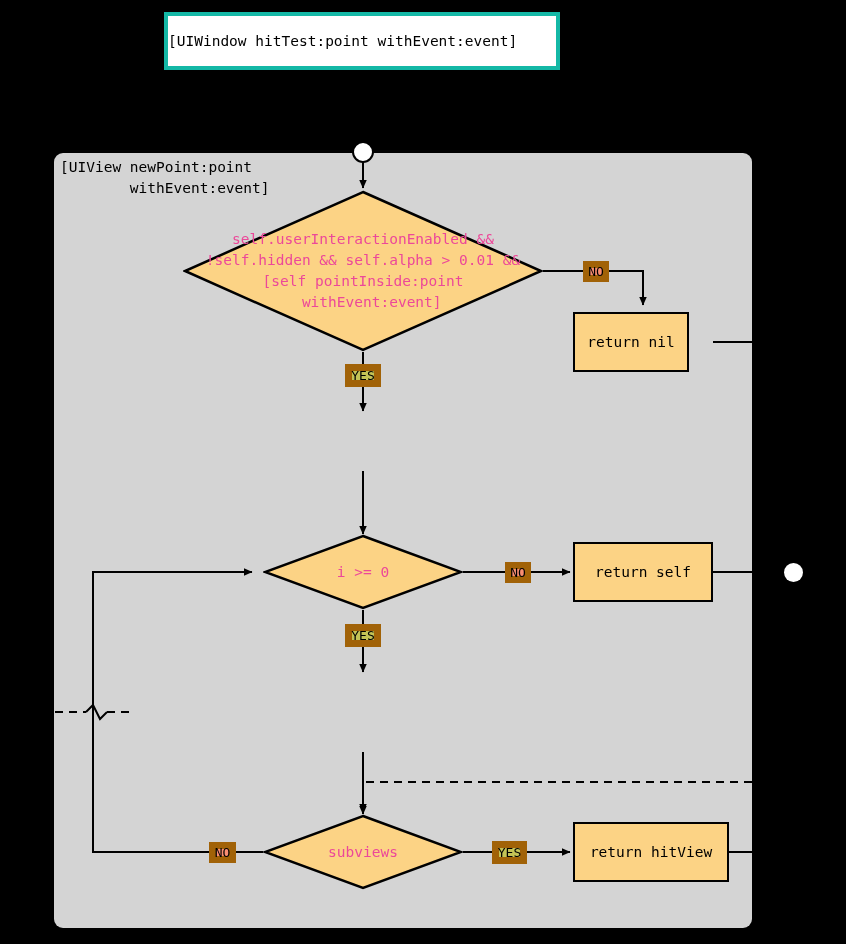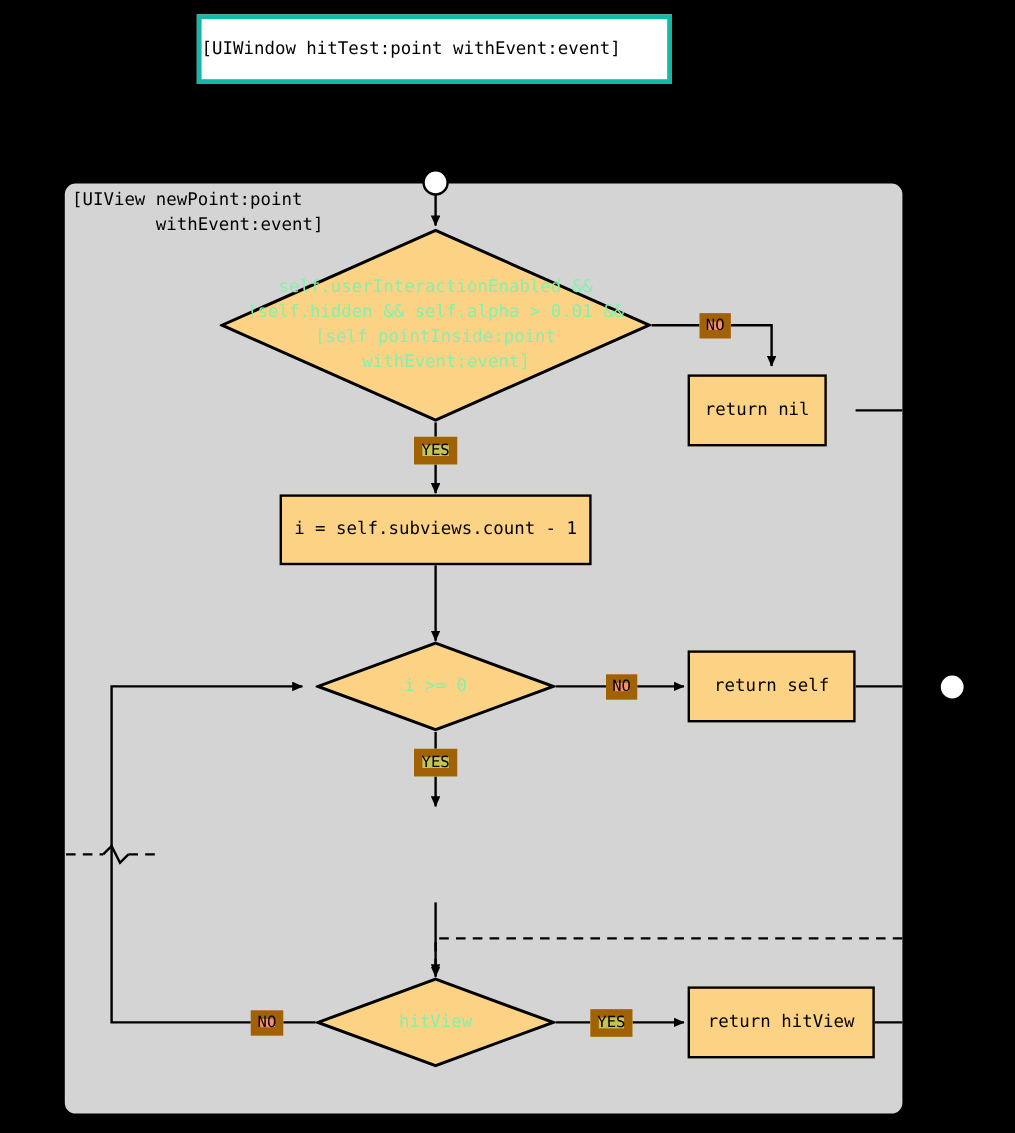--- a/index.html
+++ b/index.html
@@ -83,21 +83,21 @@
   .diamond svg { position: absolute; left: 0; top: 0; }
   .diamond .dtxt {
     position: absolute;
     left: 0; top: 0;
     width: 100%; height: 100%;
     display: flex;
     align-items: center;
     justify-content: center;
     font-size: 14.5px;
     line-height: 21px;
-    color: #86efac;
+    color: #ec4899;
     white-space: pre;
     text-align: center;
   }
 
   
   .elabel {
     position: absolute;
     border: 7px solid #a16207;
     box-sizing: border-box;
     display: flex;
@@ -210,23 +210,20 @@
   </div>
 
   <div class="elabel no" style="left:583px; top:261px; width:26px; height:21px;">NO</div>
 
   <div class="box" style="left:573px; top:312px; width:116px; height:60px;">
     <span class="txt">return nil</span>
   </div>
 
   <div class="elabel yes" style="left:345px; top:364px; width:36px; height:23px;">YES</div>
 
-  <div class="box" style="left:233px; top:412px; width:260px; height:59px;">
-    <span class="txt">i = self.subviews.count - 1</span>
-  </div>
 
   <div class="diamond" style="left:263px; top:534px; width:200px; height:76px;">
     <svg width="200" height="76" viewBox="0 0 200 76">
       <polygon points="100,2 198,38 100,74 2,38" fill="#fcd385" stroke="#000000" stroke-width="2.5"></polygon>
     </svg>
     <div class="dtxt">i &gt;= 0</div>
   </div>
 
   <div class="elabel no" style="left:505px; top:562px; width:26px; height:21px;">NO</div>
 
@@ -234,21 +231,21 @@
     <span class="txt">return self</span>
   </div>
 
   <div class="elabel yes" style="left:345px; top:624px; width:36px; height:23px;">YES</div>
 
 
   <div class="diamond" style="left:263px; top:814px; width:200px; height:76px;">
     <svg width="200" height="76" viewBox="0 0 200 76">
       <polygon points="100,2 198,38 100,74 2,38" fill="#fcd385" stroke="#000000" stroke-width="2.5"></polygon>
     </svg>
-    <div class="dtxt">hitView</div>
+    <div class="dtxt">subviews</div>
   </div>
 
   <div class="elabel no" style="left:209px; top:842px; width:27px; height:21px;">NO</div>
 
   <div class="elabel yes" style="left:492px; top:841px; width:35px; height:23px;">YES</div>
 
   <div class="box" style="left:573px; top:822px; width:156px; height:60px;">
     <span class="txt">return hitView</span>
   </div>
 

